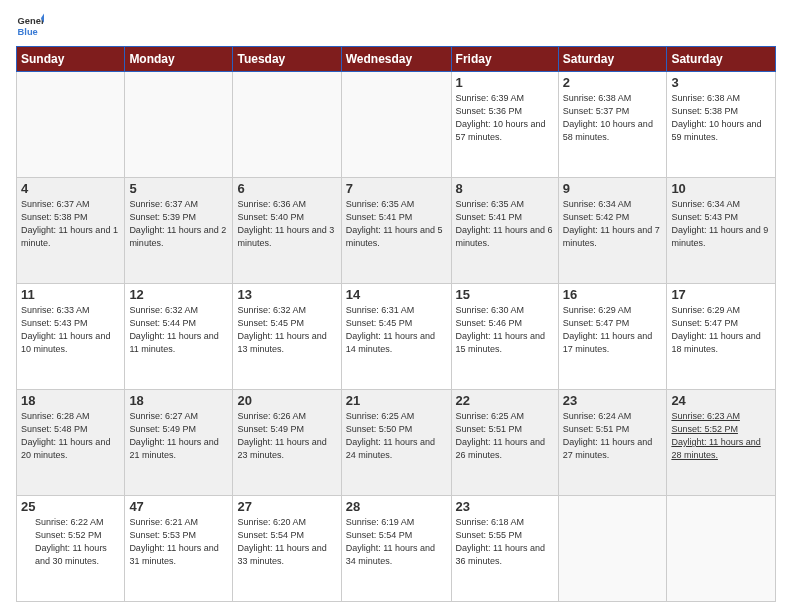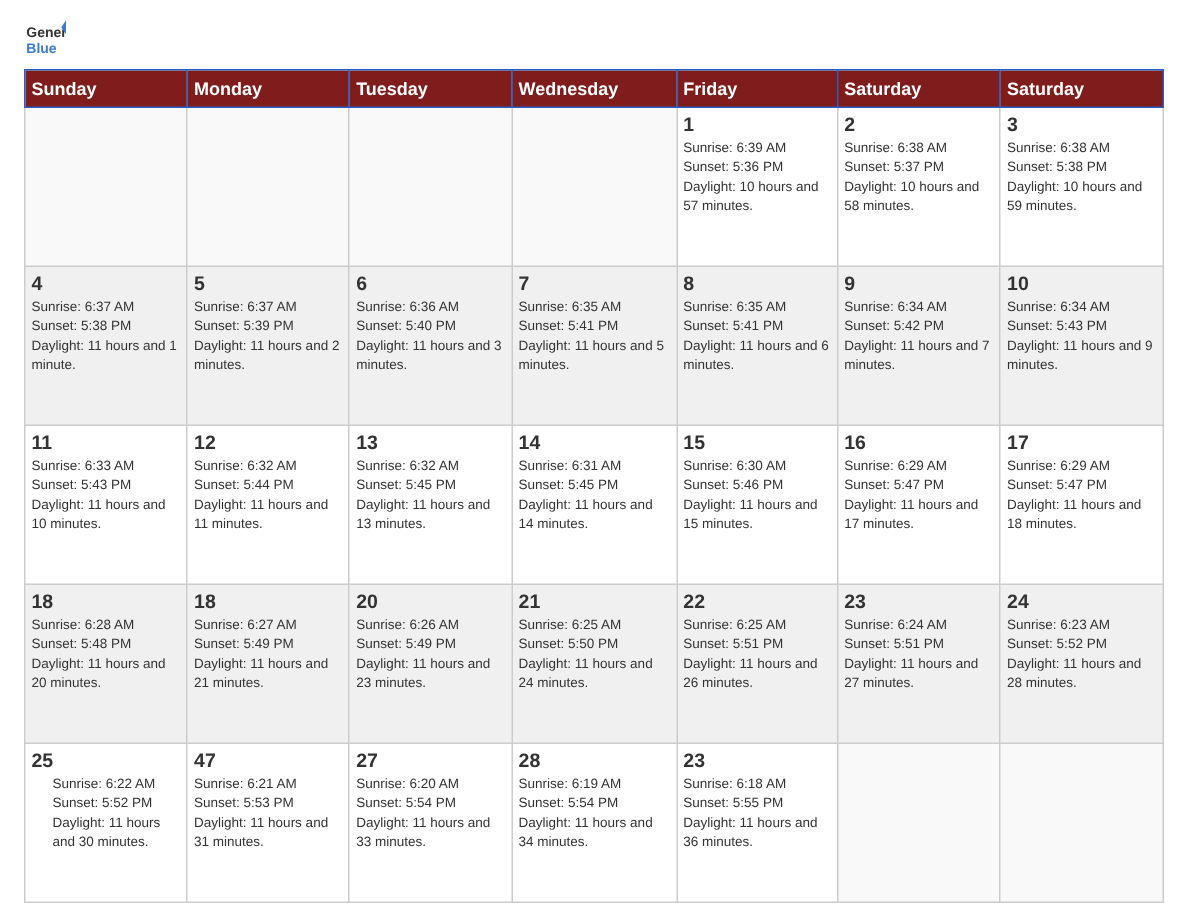--- a/index.html
+++ b/index.html
@@ -262,21 +262,21 @@
 Daylight: 11 hours and 26 minutes.</div>
           </td>
           <td>
             <span class="day-number">23</span>
             <div class="day-info" style="white-space: pre-line;">Sunrise: 6:24 AM
 Sunset: 5:51 PM
 Daylight: 11 hours and 27 minutes.</div>
           </td>
           <td>
             <span class="day-number">24</span>
-            <div class="day-info" style="white-space: pre-line;">Sunrise: 6:23 AM
+            <div class="day-info" style="white-space: pre-line; text-decoration: underline;">Sunrise: 6:23 AM
 Sunset: 5:52 PM
 Daylight: 11 hours and 28 minutes.</div>
           </td>
         </tr>
         <tr>
           <td>
             <span class="day-number">25</span>
             <div class="day-info" style="white-space: pre-line; margin-left: 14px;">Sunrise: 6:22 AM
 Sunset: 5:52 PM
 Daylight: 11 hours and 30 minutes.</div>

